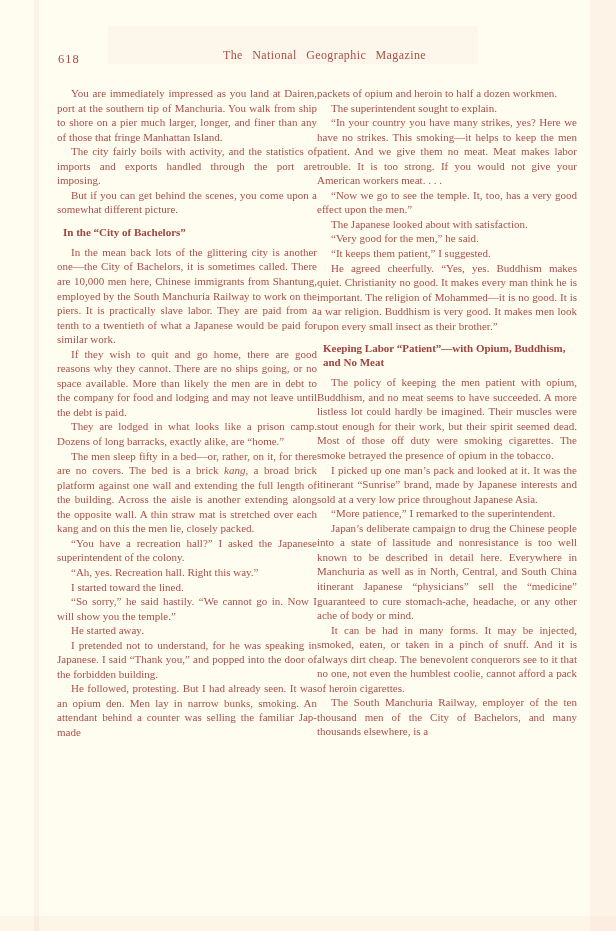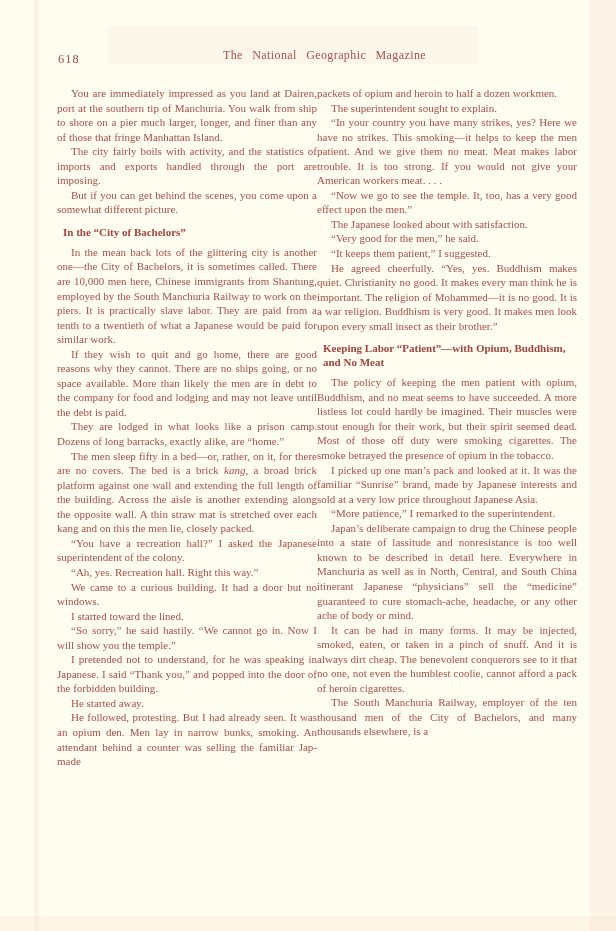--- a/index.html
+++ b/index.html
@@ -98,39 +98,38 @@
         <p class="body-para">You are immediately impressed as you land at Dairen, port at the southern tip of Manchuria.  You walk from ship to shore on a pier much larger, longer, and finer than any of those that fringe Manhattan Island.</p>
         <p class="body-para">The city fairly boils with activity, and the statistics of imports and exports handled through the port are imposing.</p>
         <p class="body-para">But if you can get behind the scenes, you come upon a somewhat different picture.</p>
         <h3 class="section-heading">In the “City of Bachelors”</h3>
         <p class="body-para">In the mean back lots of the glittering city is another one—the City of Bachelors, it is sometimes called.  There are 10,000 men here, Chinese immigrants from Shantung, employed by the South Manchuria Railway to work on the piers.  It is practically slave labor.  They are paid from a tenth to a twentieth of what a Japanese would be paid for similar work.</p>
         <p class="body-para">If they wish to quit and go home, there are good reasons why they cannot.  There are no ships going, or no space available.  More than likely the men are in debt to the company for food and lodging and may not leave until the debt is paid.</p>
         <p class="body-para">They are lodged in what looks like a prison camp.  Dozens of long barracks, exactly alike, are “home.”</p>
         <p class="body-para">The men sleep fifty in a bed—or, rather, on it, for there are no covers.  The bed is a brick <i>kang</i>, a broad brick platform against one wall and extending the full length of the building.  Across the aisle is another extending along the opposite wall.  A thin straw mat is stretched over each kang and on this the men lie, closely packed.</p>
         <p class="body-para">“You have a recreation hall?” I asked the Japanese superintendent of the colony.</p>
         <p class="body-para">“Ah, yes.  Recreation hall.  Right this way.”</p>
-        <p class="body-para">We came to a curious building.  It had a door but no windows.</p>
         <p class="body-para">I started toward the lined.</p>
         <p class="body-para">“So sorry,” he said hastily.  “We cannot go in.  Now I will show you the temple.”</p>
+        <p class="body-para">He started away.</p>
         <p class="body-para">I pretended not to understand, for he was speaking in Japanese.  I said “Thank you,” and popped into the door of the forbidden building.</p>
-        <p class="body-para">He started away.</p>
         <p class="body-para">He followed, protesting.  But I had already seen.  It was an opium den.  Men lay in narrow bunks, smoking.  An attendant behind a counter was selling the familiar Jap-made</p>
       </div>
     <div class="column">
         <p class="body-para no-indent">packets of opium and heroin to half a dozen workmen.</p>
         <p class="body-para">The superintendent sought to explain.</p>
         <p class="body-para">“In your country you have many strikes, yes?  Here we have no strikes.  This smoking—it helps to keep the men patient.  And we give them no meat.  Meat makes labor trouble.  It is too strong.  If you would not give your American workers meat. . . .</p>
         <p class="body-para">“Now we go to see the temple.  It, too, has a very good effect upon the men.”</p>
         <p class="body-para">The Japanese looked about with satisfaction.</p>
         <p class="body-para">“Very good for the men,” he said.</p>
         <p class="body-para">“It keeps them patient,” I suggested.</p>
         <p class="body-para">He agreed cheerfully.  “Yes, yes.  Buddhism makes quiet.  Christianity no good.  It makes every man think he is important.  The religion of Mohammed—it is no good.  It is a war religion.  Buddhism is very good.  It makes men look upon every small insect as their brother.”</p>
         <h3 class="section-heading">Keeping Labor “Patient”—with Opium, Buddhism, and No Meat</h3>
         <p class="body-para">The policy of keeping the men patient with opium, Buddhism, and no meat seems to have succeeded.  A more listless lot could hardly be imagined.  Their muscles were stout enough for their work, but their spirit seemed dead.  Most of those off duty were smoking cigarettes.  The smoke betrayed the presence of opium in the tobacco.</p>
-        <p class="body-para">I picked up one man’s pack and looked at it.  It was the familiar “Sunrise” brand, made by Japanese interests and sold at a very low price throughout Japanese Asia.</p>
+        <p class="body-para">I picked up one man’s pack and looked at it.  It was the itinerant “Sunrise” brand, made by Japanese interests and sold at a very low price throughout Japanese Asia.</p>
         <p class="body-para">“More patience,” I remarked to the superintendent.</p>
         <p class="body-para">Japan’s deliberate campaign to drug the Chinese people into a state of lassitude and nonresistance is too well known to be described in detail here.  Everywhere in Manchuria as well as in North, Central, and South China itinerant Japanese “physicians” sell the “medicine” guaranteed to cure stomach-ache, headache, or any other ache of body or mind.</p>
         <p class="body-para">It can be had in many forms.  It may be injected, smoked, eaten, or taken in a pinch of snuff.  And it is always dirt cheap.  The benevolent conquerors see to it that no one, not even the humblest coolie, cannot afford a pack of heroin cigarettes.</p>
         <p class="body-para">The South Manchuria Railway, employer of the ten thousand men of the City of Bachelors, and many thousands elsewhere, is a</p>
       </div>
   </div>
 
 </div>
 
 </body></html>

